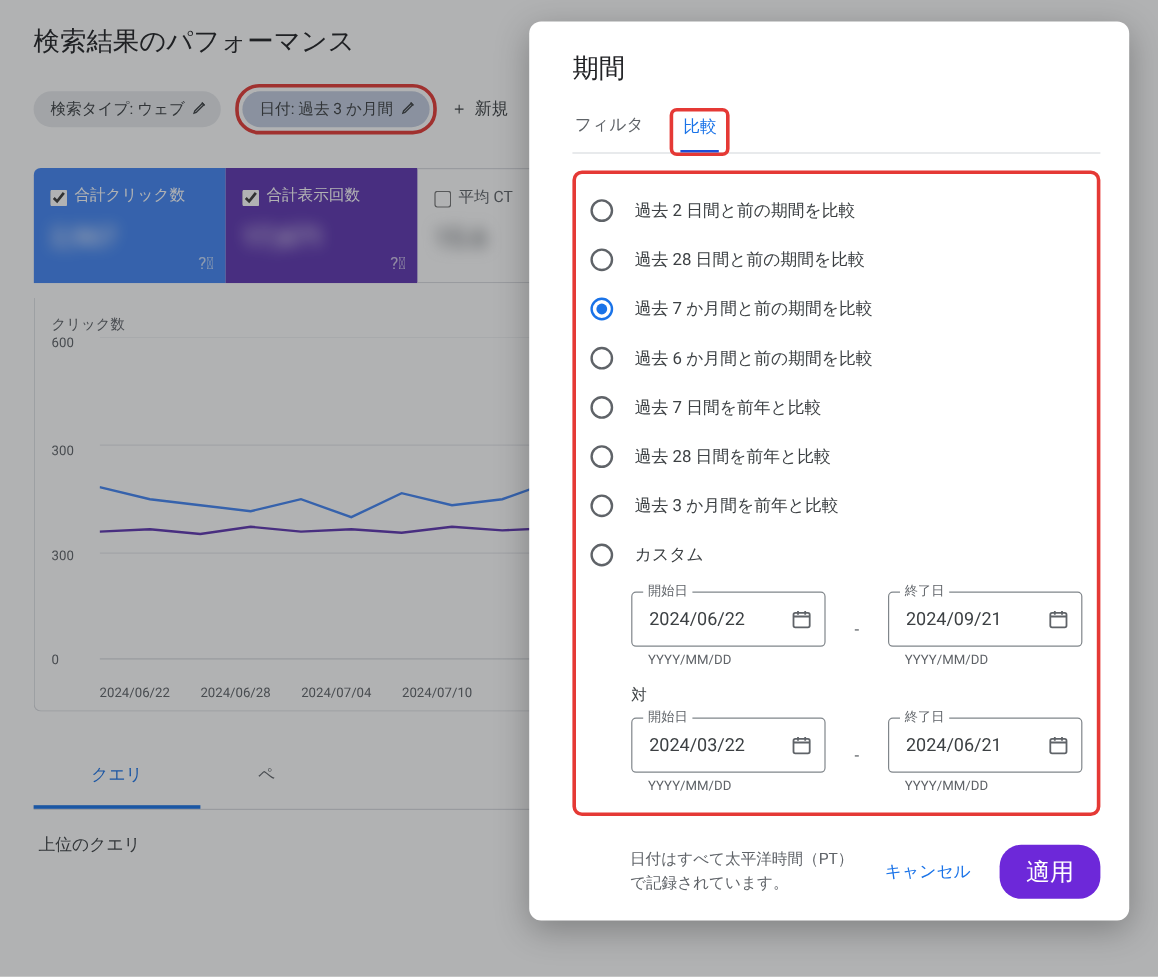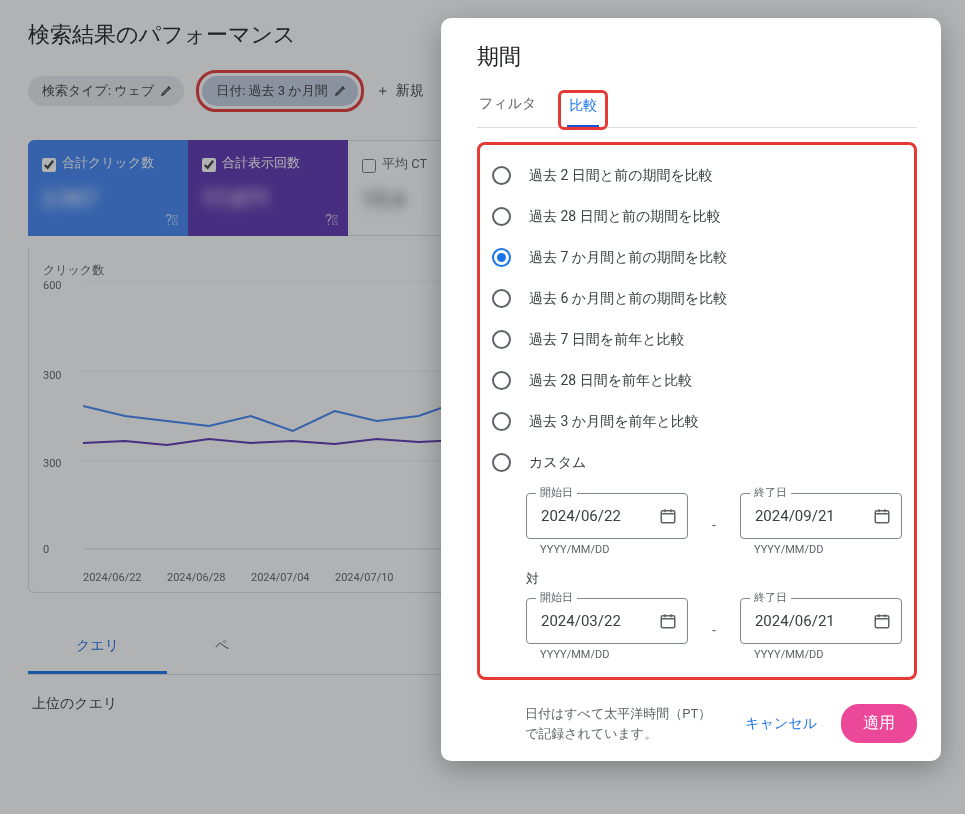--- a/index.html
+++ b/index.html
@@ -62,21 +62,21 @@
 .dfield { flex: 1; position: relative; }
 .dfield .dlabel { position: absolute; top: -8px; left: 10px; background: #fff; padding: 0 4px; font-size: 11px; color: #5f6368; }
 .dfield .dbox { border: 1px solid #80868b; border-radius: 4px; height: 46px; display: flex; align-items: center; justify-content: space-between; padding: 0 10px 0 14px; font-size: 15px; color: #3c4043; }
 .dfield .hint { font-size: 11px; color: #5f6368; margin: 4px 0 0 14px; }
 .dash { color: #5f6368; }
 .vs { font-size: 13px; color: #3c4043; margin: 14px 0 2px 34px; }
 
 .footer { display: flex; align-items: center; gap: 12px; margin-top: 24px; }
 .note { flex: 1; font-size: 13px; color: #5f6368; line-height: 1.5; margin-left: 48px; }
 .btn-txt { color: #1a73e8; font-size: 14px; padding: 8px 12px; background: none; border: none; cursor: pointer; }
-.btn-pri { background: #ec4899; color: #fff; font-size: 16px; padding: 9px 22px; border: none; border-radius: 18px; cursor: pointer; }
+.btn-pri { background: #6d28d9; color: #fff; font-size: 20px; padding: 9px 22px; border: none; border-radius: 18px; cursor: pointer; }
 
 .cal-icon { width: 18px; height: 18px; }
 </style>
 </head>
 <body>
 
 <div class="page">
   <div class="page-title">検索結果のパフォーマンス</div>
 
   <div class="chips">

